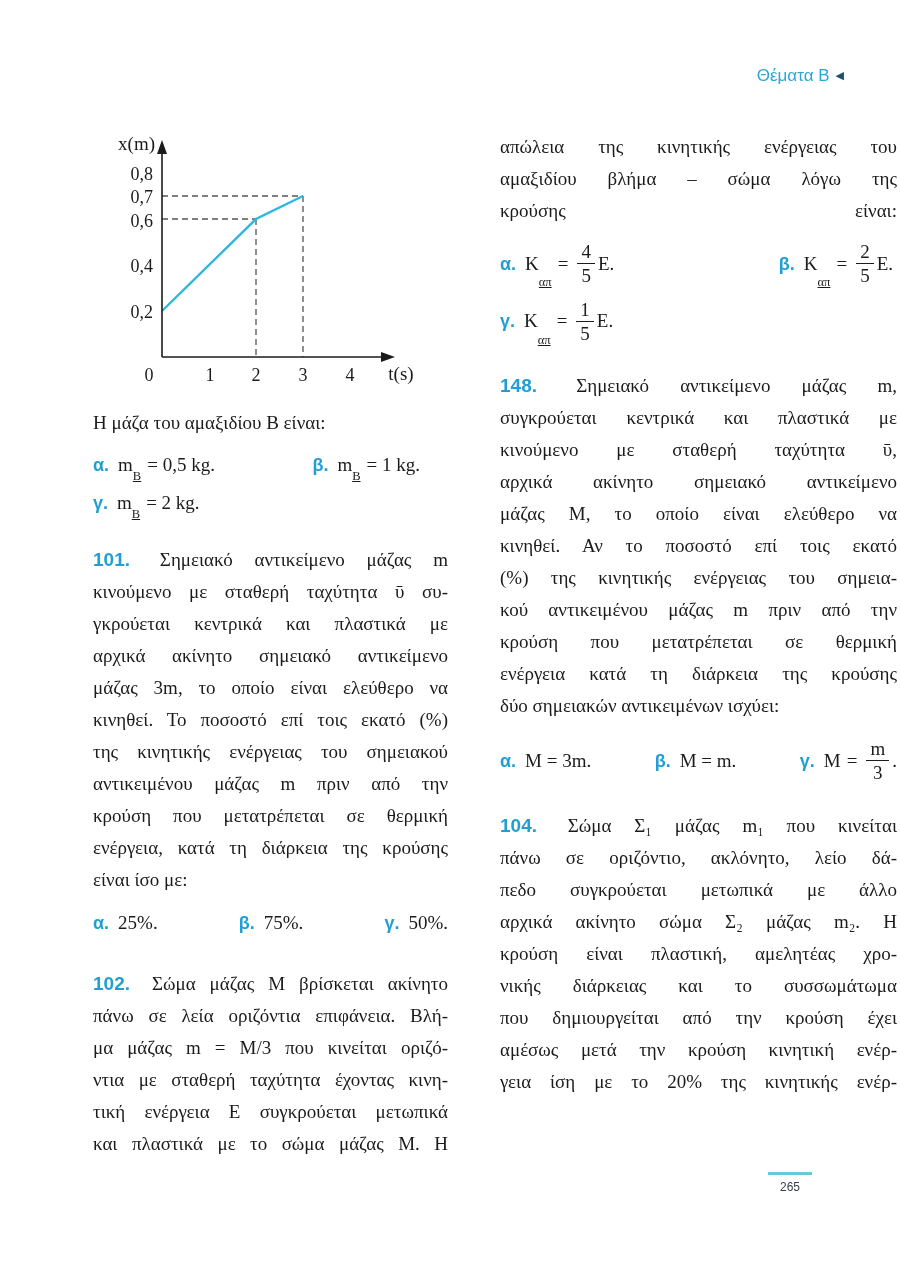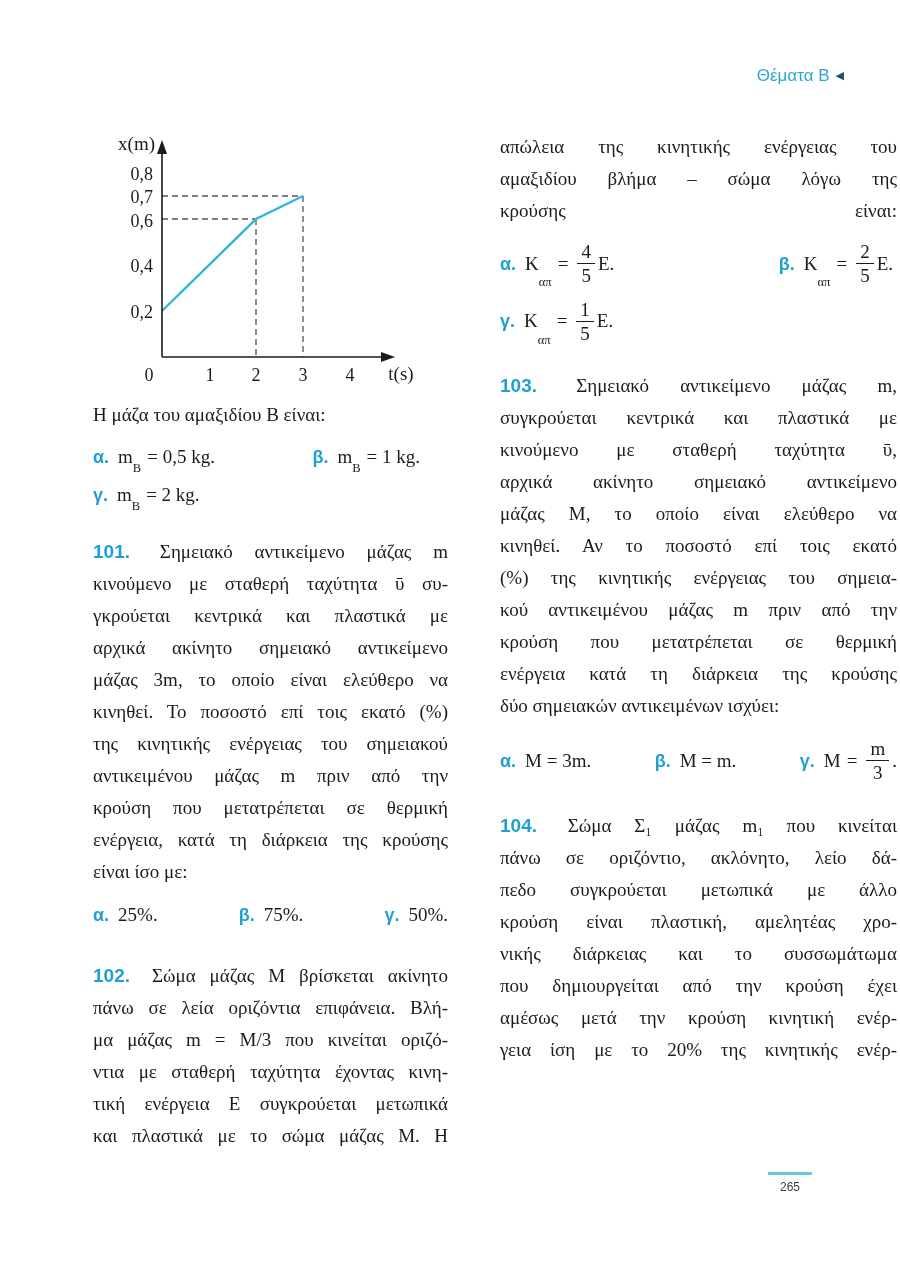--- a/index.html
+++ b/index.html
@@ -22,34 +22,34 @@
   .chart svg { display:block; }
   .ctext { font-family:"Liberation Serif","DejaVu Serif",serif; fill:#1b1b1b; }
 
   
   .tline { line-height:32px; text-align:justify; text-align-last:justify; }
   .tline-last { text-align-last:left; }
   .cont .tline-last { text-align-last:justify; }
   .pfirst { line-height:32px; text-align:justify; text-align-last:justify; }
   .pnum { color:#219fd3; font-weight:bold; font-family:"Liberation Sans","DejaVu Sans",sans-serif; font-size:19px; margin-right:8px; }
   .para { margin-top:26px; }
-  .qlead { line-height:30px; }
+  .qlead { margin-top:8px; line-height:30px; }
 
   
   .opt-row { display:flex; align-items:center; line-height:30px; }
   .row-two    { justify-content:space-between; padding-right:22px; margin-top:12px; }
   .row-single { margin-top:8px; }
   .row-spread { justify-content:space-between; margin-top:12px; }
   .krow1 { justify-content:space-between; margin-top:14px; padding-right:4px; }
   .krow2 { margin-top:12px; }
   .mrow  { justify-content:space-between; margin-top:16px; }
   .opt { display:inline-flex; align-items:center; white-space:nowrap; }
   .olabel { color:#219fd3; font-weight:bold; font-family:"Liberation Sans","DejaVu Sans",sans-serif; font-size:18px; margin-right:9px; }
   .otext { display:inline-flex; align-items:center; }
-  .gsub { font-size:12.5px; line-height:1; align-self:flex-end; margin-bottom:-2px; }
+  .gsub { font-size:12.5px; line-height:1; align-self:flex-end; margin-bottom:-2px;text-decoration:underline; }
   .oeq { margin:0 6px; }
   .frac { display:inline-flex; flex-direction:column; text-align:center; margin:0 3px; line-height:1.12; }
   .fnum { border-bottom:1.6px solid #1b1b1b; padding:0 4px 1px; }
   .fden { padding-top:1px; }
 
   
   .pagenum-block { position:absolute; left:762px; top:1172px; width:56px; text-align:center; }
   .pagenum-rule { width:44px; height:3px; background:#66c9d9; margin:0 auto 5px; }
   .pagenum { font-family:"Liberation Sans","DejaVu Sans",sans-serif; font-size:12px; color:#3a4048; }
 </style>
@@ -223,21 +223,21 @@
               <span class="fnum">1</span>
               <span class="fden">5</span>
             </span>
             <span>E.</span>
           </span>
       </span>
     </div>
 
     <div class="para">
       <div class="pfirst">
-        <span class="pnum">103.</span> <span>Σημειακό αντικείμενο μάζας m,</span>
+        <span class="pnum">148.</span> <span>Σημειακό αντικείμενο μάζας m,</span>
       </div>
       <div>
           <div class="tline">συγκρούεται κεντρικά και πλαστικά με</div>
           <div class="tline">κινούμενο με σταθερή ταχύτητα ῡ,</div>
           <div class="tline">αρχικά ακίνητο σημειακό αντικείμενο</div>
           <div class="tline">μάζας Μ, το οποίο είναι ελεύθερο να</div>
           <div class="tline">κινηθεί. Αν το ποσοστό επί τοις εκατό</div>
           <div class="tline">(%) της κινητικής ενέργειας του σημεια-</div>
           <div class="tline">κού αντικειμένου μάζας m πριν από την</div>
           <div class="tline">κρούση που μετατρέπεται σε θερμική</div>
@@ -268,20 +268,21 @@
       </div>
     </div>
 
     <div class="para cont">
       <div class="pfirst">
         <span class="pnum">104.</span> <span>Σώμα Σ₁ μάζας m₁ που κινείται</span>
       </div>
       <div>
           <div class="tline">πάνω σε οριζόντιο, ακλόνητο, λείο δά-</div>
           <div class="tline">πεδο συγκρούεται μετωπικά με άλλο</div>
+          <div class="tline">αρχικά ακίνητο σώμα Σ₂ μάζας m₂. Η</div>
           <div class="tline">κρούση είναι πλαστική, αμελητέας χρο-</div>
           <div class="tline">νικής διάρκειας και το συσσωμάτωμα</div>
           <div class="tline">που δημιουργείται από την κρούση έχει</div>
           <div class="tline">αμέσως μετά την κρούση κινητική ενέρ-</div>
           <div class="tline tline-last">γεια ίση με το 20% της κινητικής ενέρ-</div>
         </div>
     </div>
   </div>
 
   <div class="pagenum-block">

